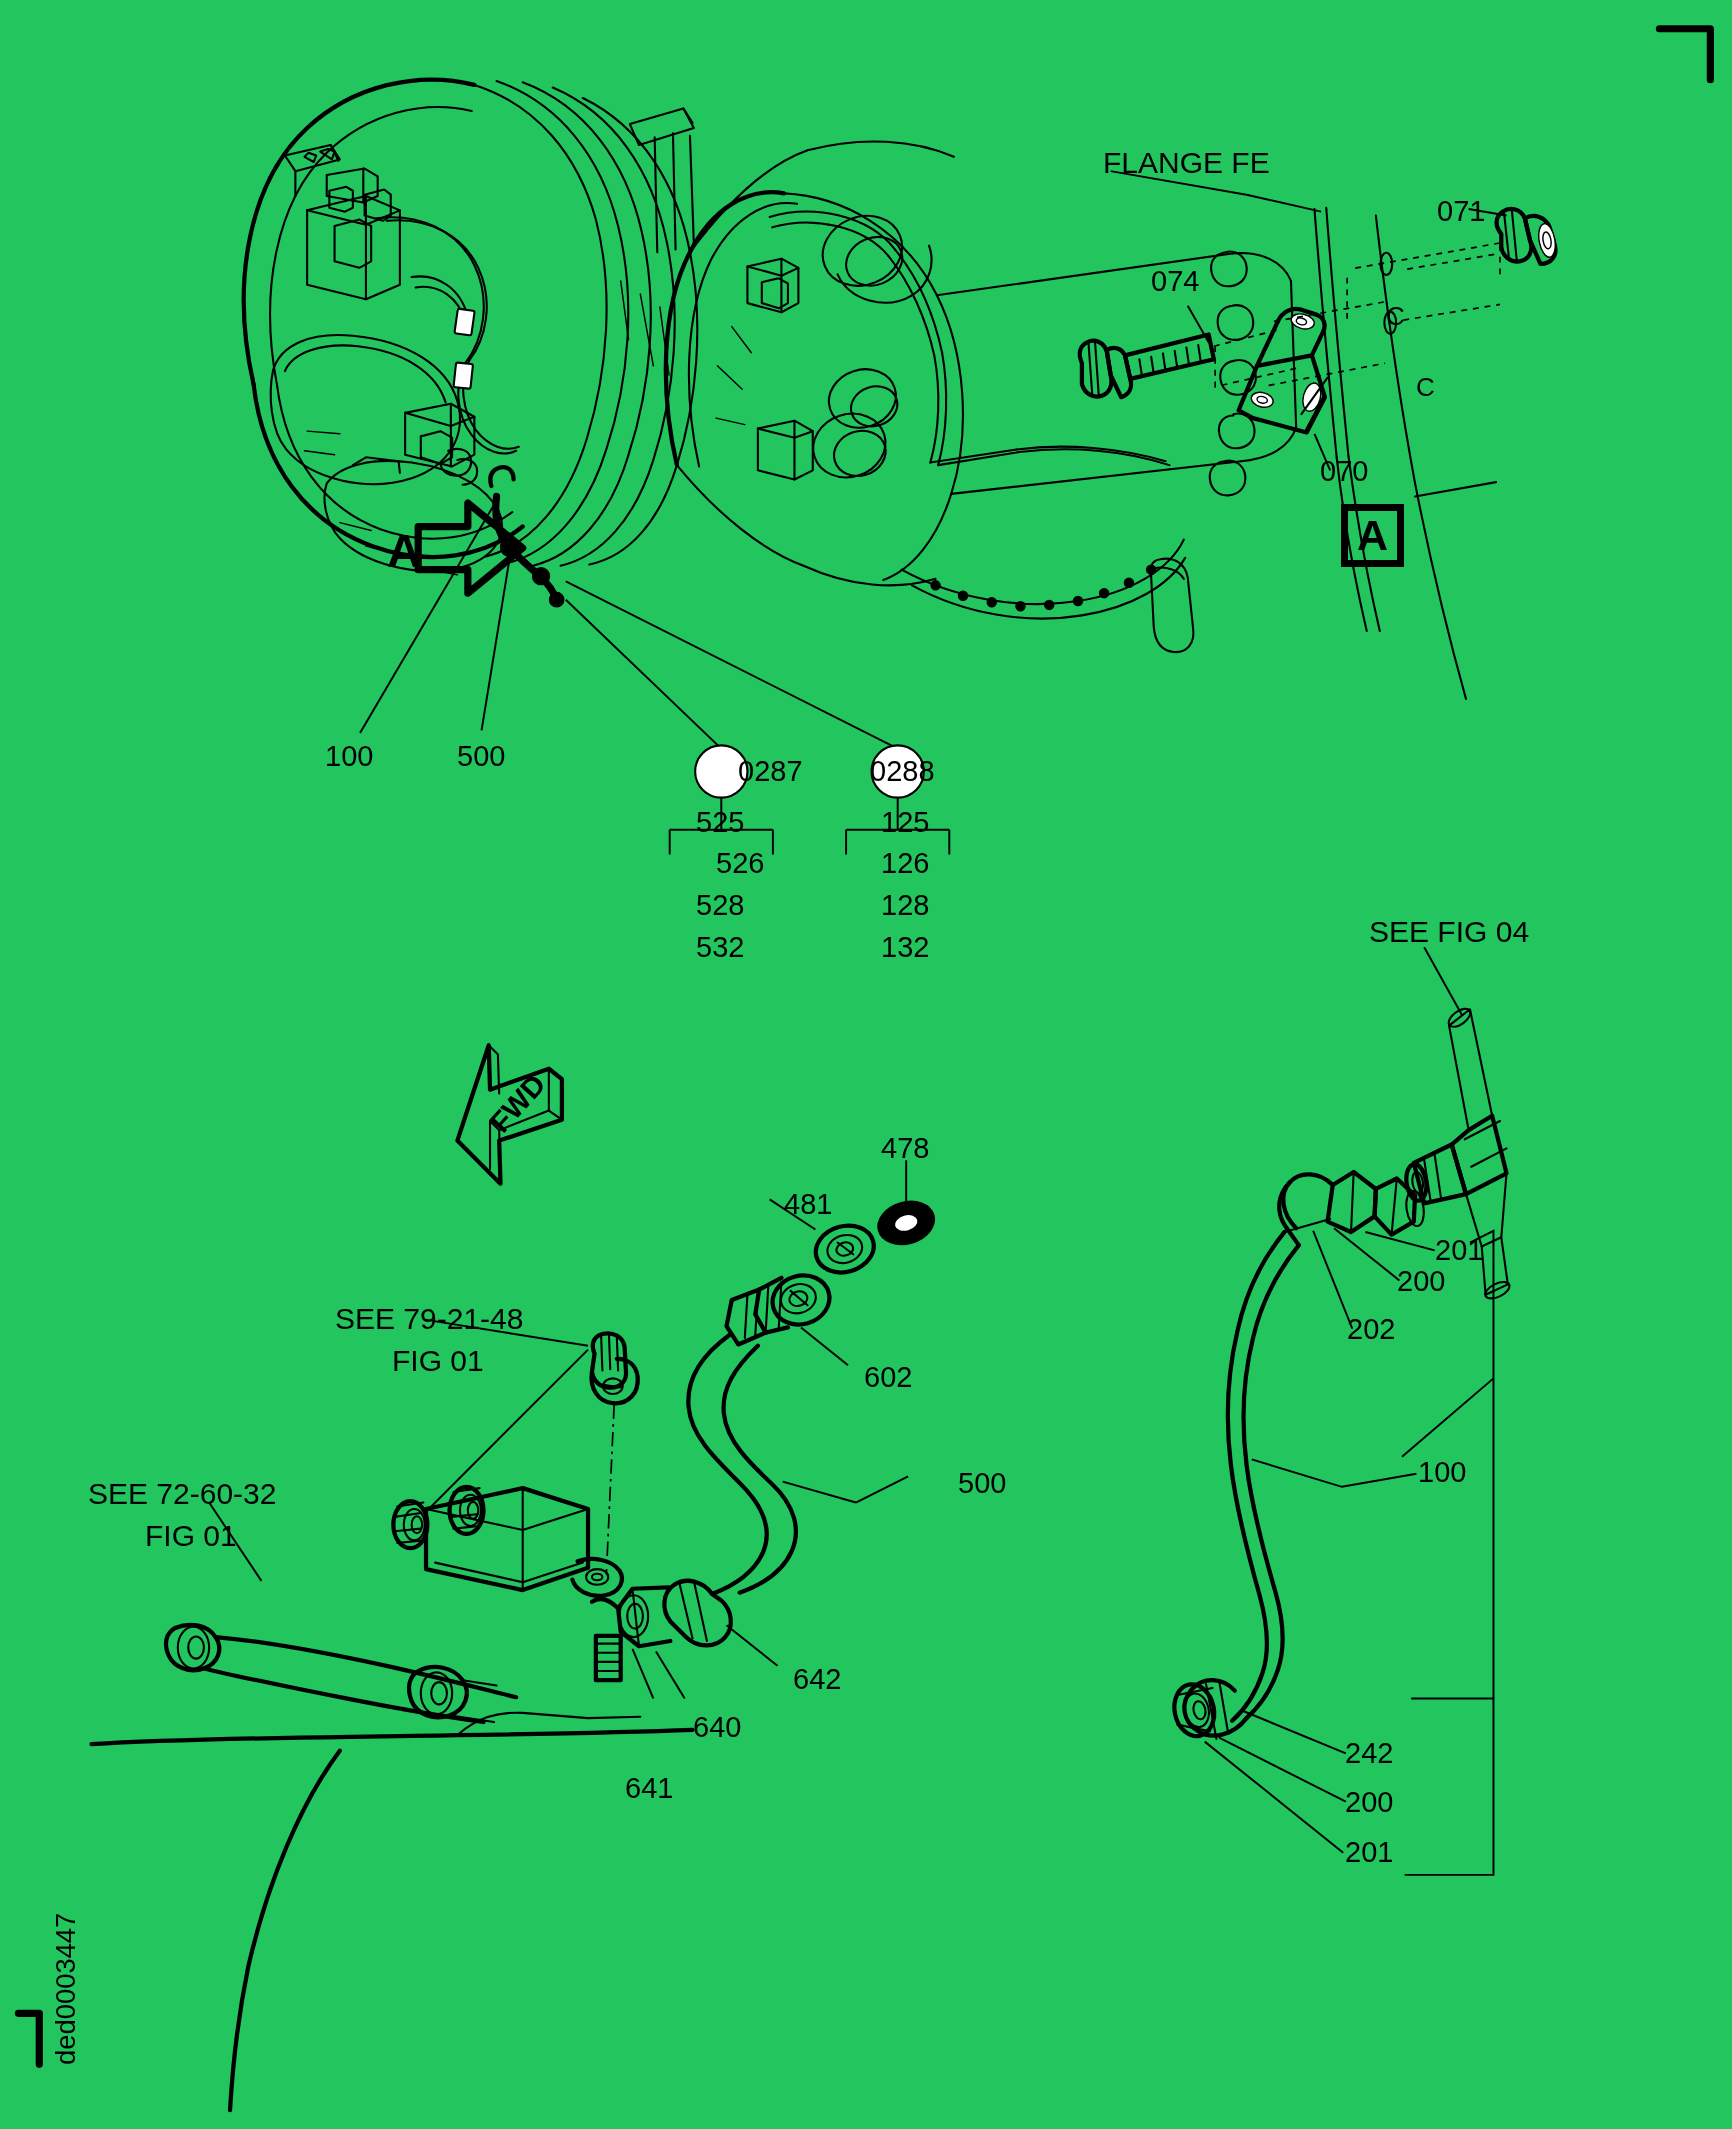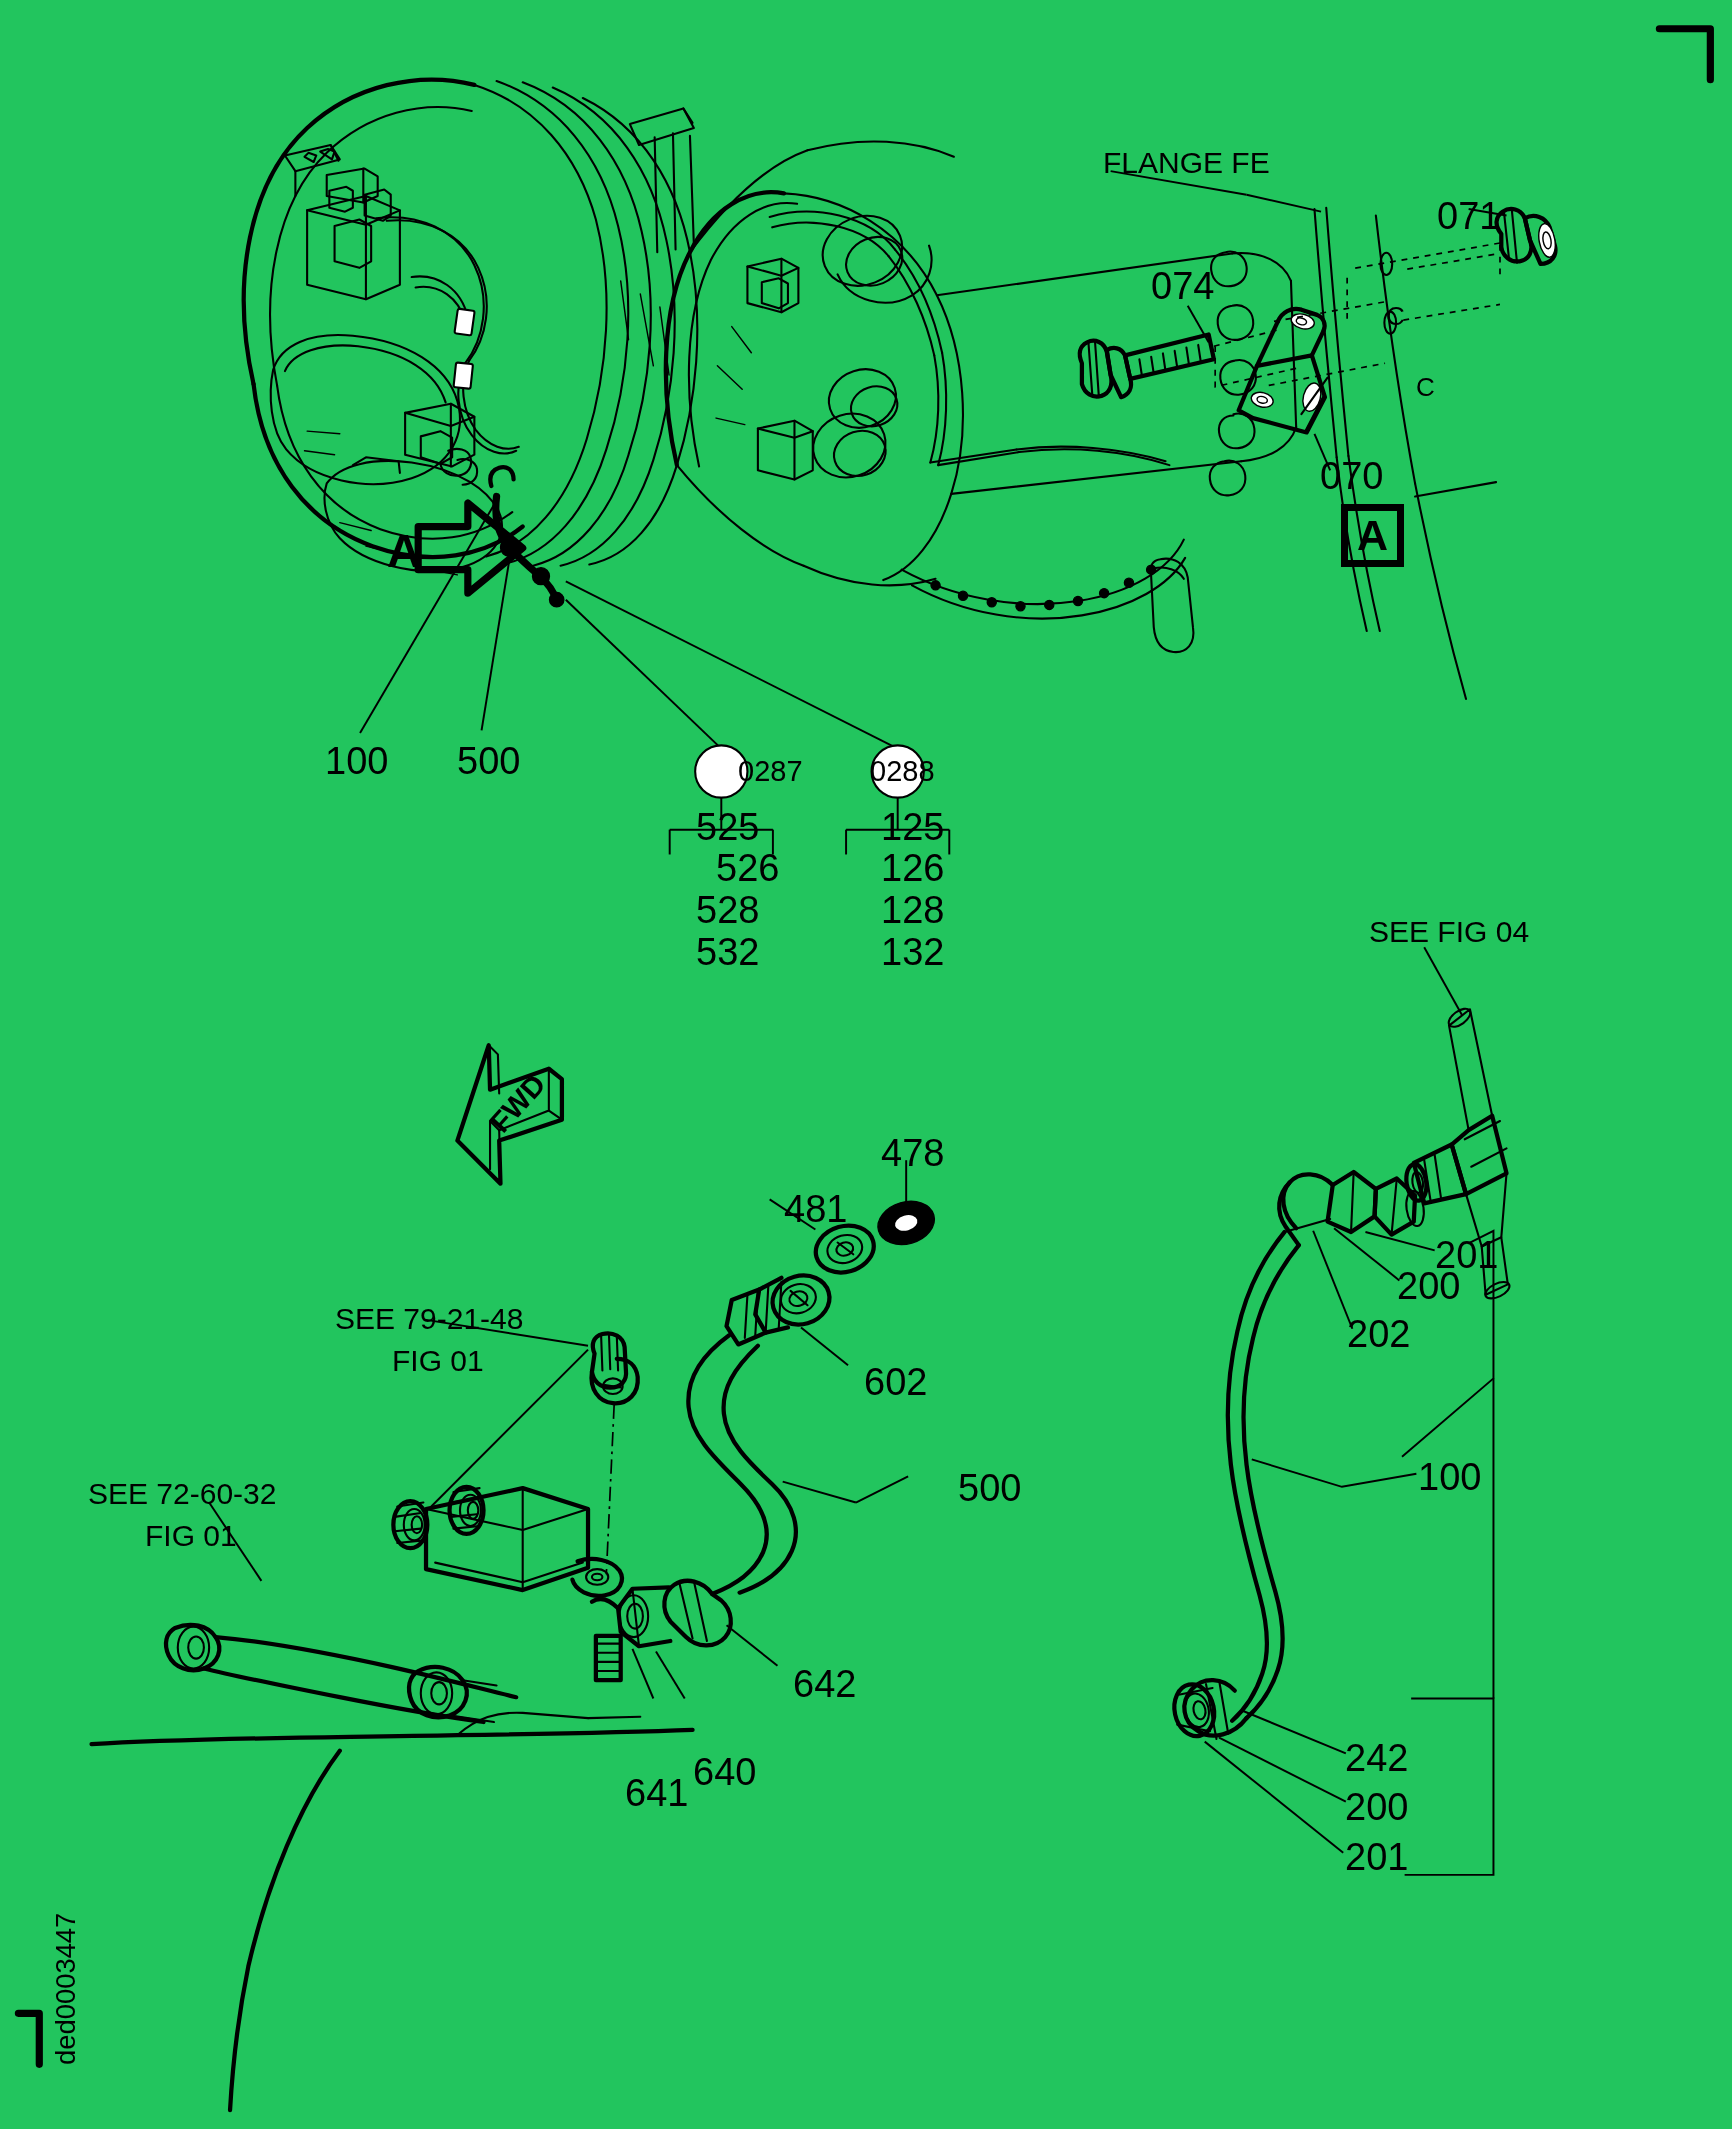--- a/index.html
+++ b/index.html
@@ -22,21 +22,21 @@
     height: 2129px;
   }
   .lbl {
     position: absolute;
     font-family: "Liberation Sans", sans-serif;
     color: #000000;
     white-space: nowrap;
     line-height: 1.0;
     font-weight: 400;
   }
-  .lbl-num { font-size: 38px; letter-spacing: 0px; }
+  .lbl-num { font-size: 29px; letter-spacing: 0px; }
   .lbl-txt { font-size: 30px; letter-spacing: 0px; }
   .lbl-bal { font-size: 29px; }
   .boxA {
     position: absolute;
     width: 63px; height: 63px;
     border: 7.2px solid #000;
     box-sizing: border-box;
     display: flex;
     align-items: center;
     justify-content: center;
@@ -623,21 +623,21 @@
   <div class="lbl lbl-txt" style="left:392px; top:1346px;">FIG 01</div>
 
   <div class="lbl lbl-txt" style="left:88px; top:1479px;">SEE 72-60-32</div>
   <div class="lbl lbl-txt" style="left:145px; top:1521px;">FIG 01</div>
 
   <div class="lbl lbl-num" style="left:881px; top:1134px;">478</div>
   <div class="lbl lbl-num" style="left:784px; top:1190px;">481</div>
   <div class="lbl lbl-num" style="left:864px; top:1363px;">602</div>
   <div class="lbl lbl-num" style="left:958px; top:1469px;">500</div>
   <div class="lbl lbl-num" style="left:793px; top:1665px;">642</div>
-  <div class="lbl lbl-num" style="left:693px; top:1713px;margin-top:40px;">640</div>
+  <div class="lbl lbl-num" style="left:693px; top:1713px;">640</div>
   <div class="lbl lbl-num" style="left:625px; top:1774px;">641</div>
 
   <div class="lbl lbl-txt" style="left:1369px; top:917px;">SEE FIG 04</div>
 
   <div class="lbl lbl-num" style="left:1435px; top:1236px;">201</div>
   <div class="lbl lbl-num" style="left:1397px; top:1267px;">200</div>
   <div class="lbl lbl-num" style="left:1347px; top:1315px;">202</div>
 
   <div class="lbl lbl-num" style="left:1418px; top:1458px;">100</div>
 

